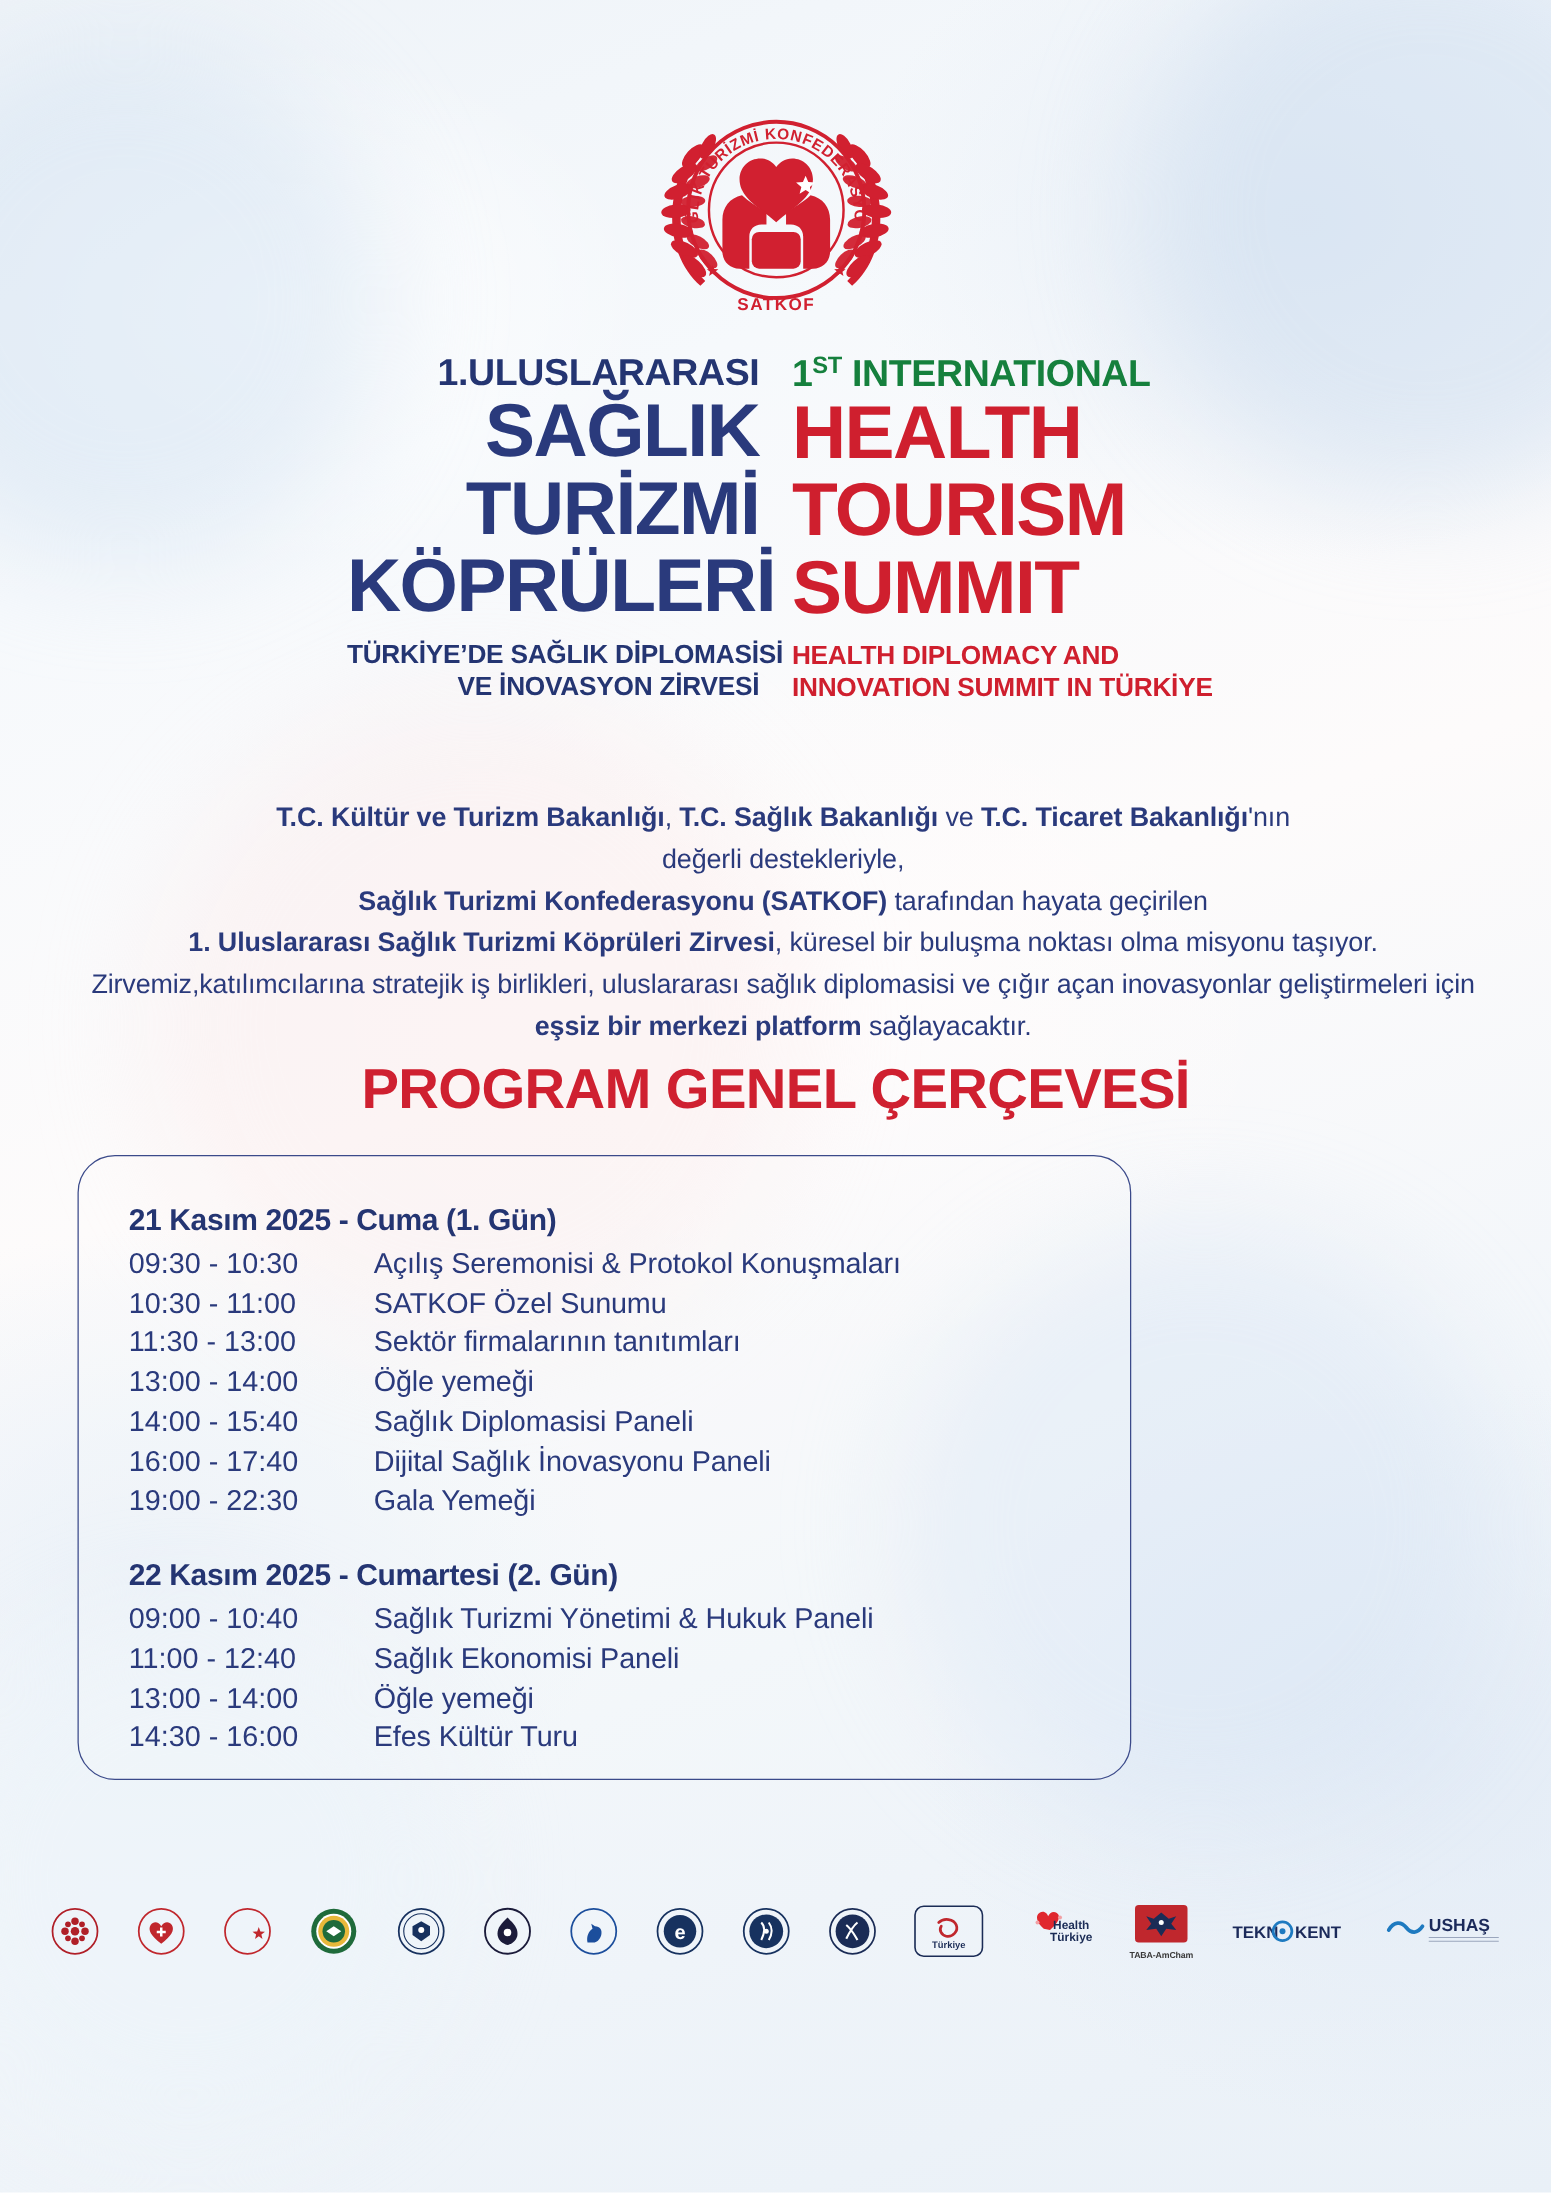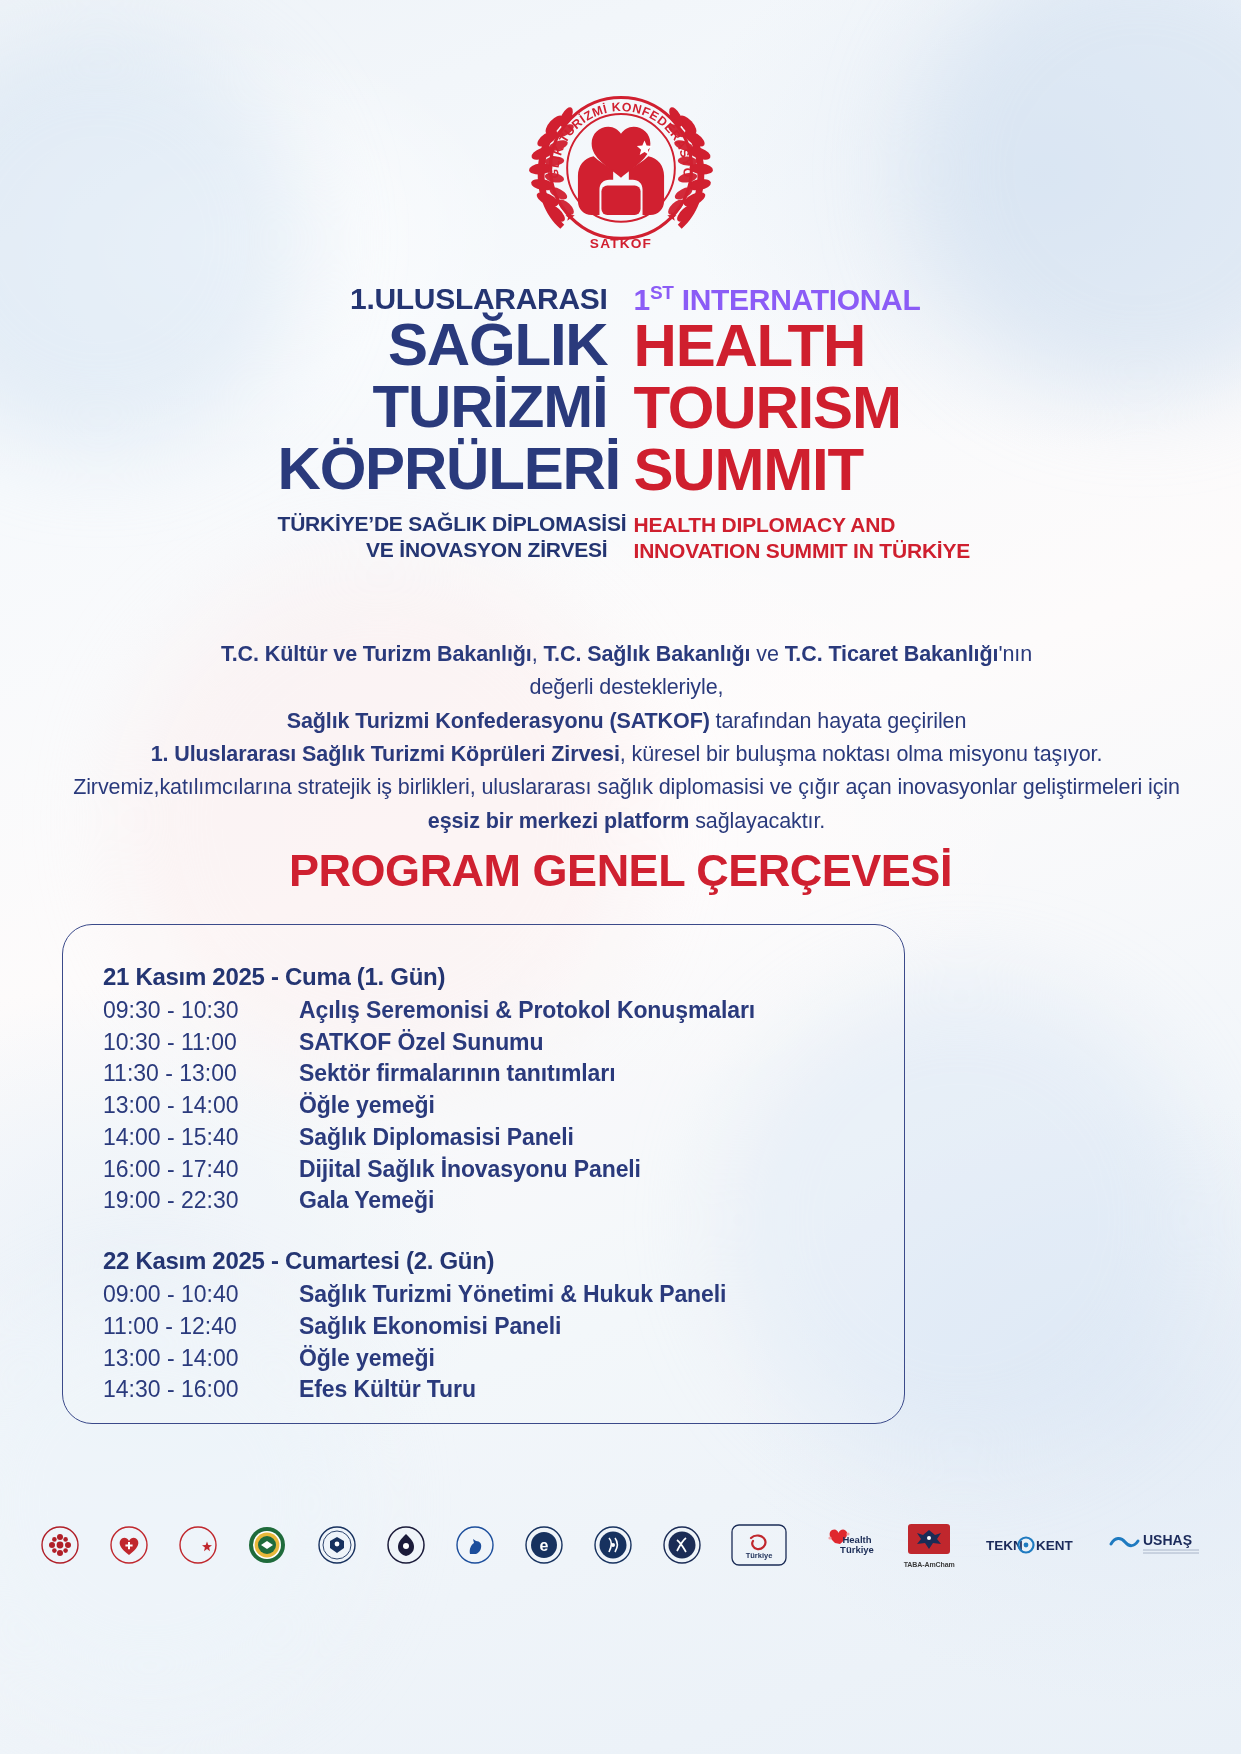--- a/index.html
+++ b/index.html
@@ -44,21 +44,21 @@
   }
   .title-grid { display: flex; gap: 26px; align-items: center; }
   .col-tr { text-align: right; width: 330px; }
   .col-en { text-align: left;  width: 330px; }
 
   .kicker {
     font-size: 30px; font-weight: 800; letter-spacing: -0.3px;
     line-height: 1.0; white-space: nowrap;
   }
   .kicker-tr { color:#243572; }
-  .kicker-en { color:#8b5cf6; }
+  .kicker-en { color:#15803d; }
   .kicker-en .ord { font-size: 19px; vertical-align: super; font-weight: 800; }
 
   .big { font-size: 60px; font-weight: 800; line-height: 1.03; letter-spacing:-1.2px; white-space: nowrap; }
   .big-tr { color:#2a3a7c; }
   .big-en { color:#cf1f2e; }
 
   .sub { font-size: 21px; font-weight: 800; line-height: 1.22; letter-spacing:-0.2px; }
   .sub-tr { color:#243572; margin-top: 12px; }
   .sub-en { color:#cf1f2e; margin-top: 12px; }
   .sub div { white-space: nowrap; }
@@ -91,21 +91,21 @@
     margin-bottom: 4px;
   }
   .rows { margin-bottom: 0; }
   .row { display: flex; align-items: baseline; }
   .row .time {
     color:#2a3a7c; font-size: 23px; font-weight: 400;
     width: 196px; flex: 0 0 196px; letter-spacing: 0;
     line-height: 1.38;
   }
   .row .topic {
-    color:#2a3a7c; font-size: 23px; font-weight: 700; line-height: 1.38;
+    color:#2a3a7c; font-size: 23px; font-weight: 400; line-height: 1.38;
     letter-spacing: -0.1px;
   }
   .day-gap { height: 30px; }
 
   
   .footer {
     position: absolute; left: 40px; right: 40px; bottom: 178px;
     display: flex; align-items: center; justify-content: space-between;
     height: 62px;
   }

